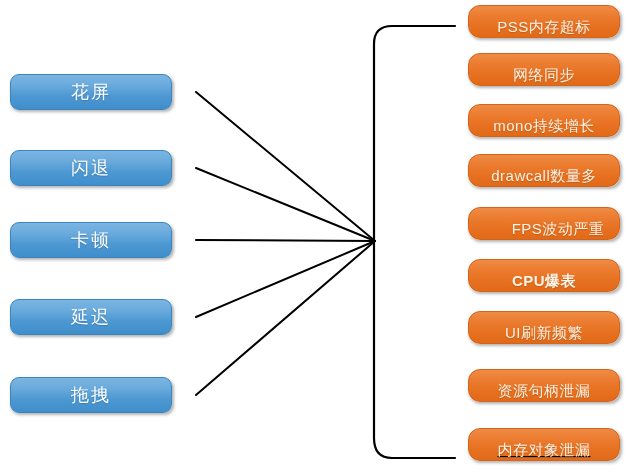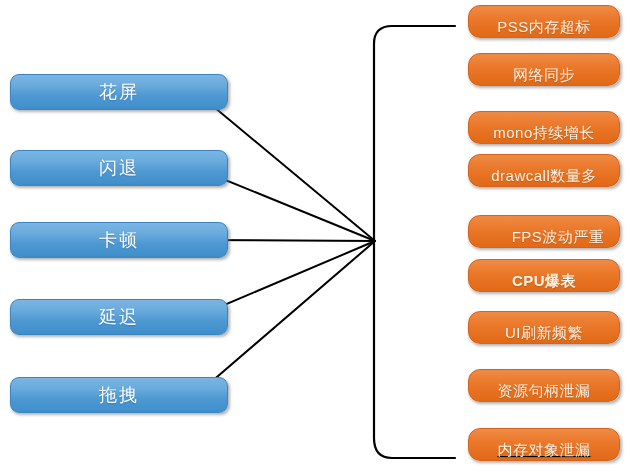--- a/index.html
+++ b/index.html
@@ -30,21 +30,21 @@
     top: 0;
     width: 630px;
     height: 472px;
     pointer-events: none;
   }
 
   
   .symptom-box {
     position: absolute;
     left: 10px;
-    width: 218px;
+    width: 162px;
     height: 36px;
     box-sizing: border-box;
     border-radius: 9px;
     border: 1px solid #3a85bf;
     background: linear-gradient(to bottom,
                 #7bb5e2 0%,
                 #6aabdc 30%,
                 #4d98d2 62%,
                 #3f8ecb 100%);
     box-shadow: 1.5px 2px 3px rgba(120,120,120,0.55);
@@ -128,27 +128,27 @@
     </div>
   </div>
 
   <div>
     <div class="cause-box" style="top:5px;">
       <span class="lbl">PSS内存超标</span>
     </div>
     <div class="cause-box" style="top:53px;">
       <span class="lbl">网络同步</span>
     </div>
-    <div class="cause-box" style="top:111px;">
+    <div class="cause-box" style="top:104px;">
       <span class="lbl">mono持续增长</span>
     </div>
     <div class="cause-box" style="top:154px;">
       <span class="lbl">drawcall数量多</span>
     </div>
-    <div class="cause-box" style="top:215px;padding-left:28px;">
+    <div class="cause-box" style="top:207px;padding-left:28px;">
       <span class="lbl">FPS波动严重</span>
     </div>
     <div class="cause-box" style="top:259px;font-weight:bold;">
       <span class="lbl">CPU爆表</span>
     </div>
     <div class="cause-box" style="top:311px;">
       <span class="lbl">UI刷新频繁</span>
     </div>
     <div class="cause-box" style="top:369px;">
       <span class="lbl">资源句柄泄漏</span>

